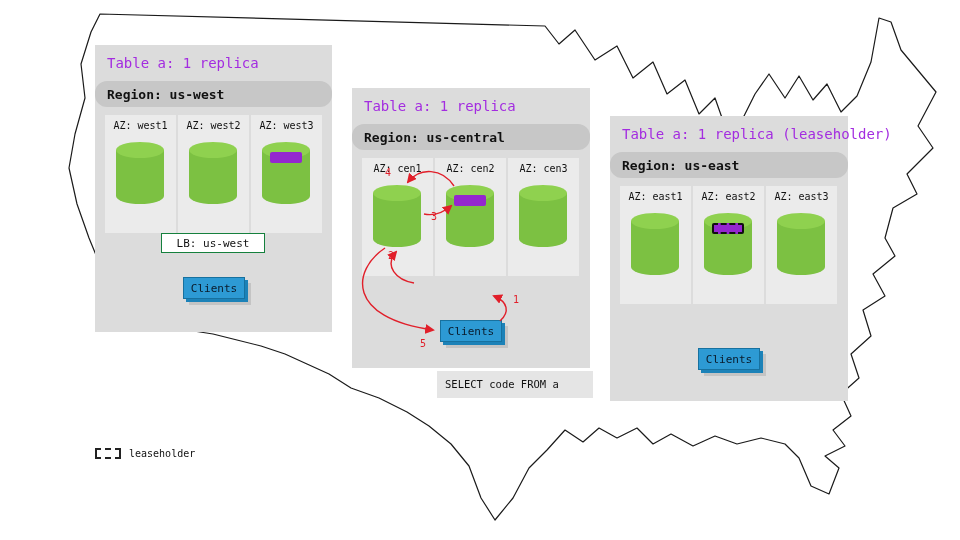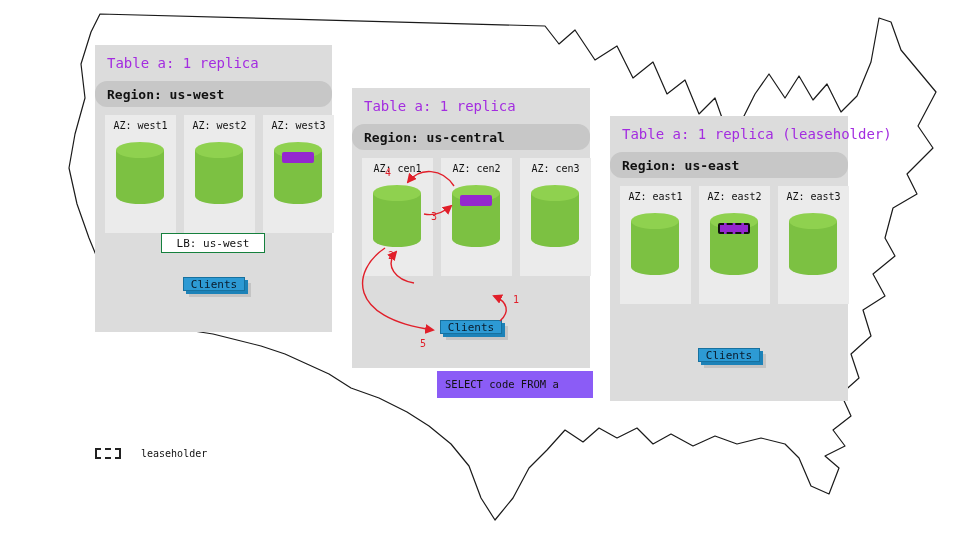--- a/index.html
+++ b/index.html
@@ -17,59 +17,59 @@
   .panel-west    { left:95px;  top:45px;  width:237px; height:287px; }
   .panel-central { left:352px; top:88px;  width:238px; height:280px; }
   .panel-east    { left:610px; top:116px; width:238px; height:285px; }
 
   .table-label { position:absolute; left:12px; top:10px; font-size:14px; color:#a32ce0; white-space:nowrap; }
   .region-strip {
     position:absolute; left:0; top:36px; width:100%; height:26px;
     background:#c7c7c7; display:flex; align-items:center;
     padding-left:12px; font-size:13px; font-weight:600; color:#111;border-radius:12px;
   }
-  .az-row { position:absolute; left:10px; top:70px; display:flex; gap:8px; }
+  .az-row { position:absolute; left:10px; top:70px; display:flex; gap:2px; }
   .az-col { width:71px; height:118px; background:#ebebeb; position:relative; }
   .az-label { display:block; text-align:center; font-size:10px; padding-top:5px; color:#111; }
   .cyl { position:absolute; left:10px; top:26px; width:50px; height:64px; }
   .cyl svg { display:block; }
   .marker {
     position:absolute; left:9px; top:11px; width:32px; height:11px;
     background:#9427cf; border-radius:2px; display:none;
   }
   .marker-leaseholder { border:2px dashed #101010; }
 
   .lb-box {
     position:absolute; top:188px; height:20px; background:#ffffff;
     border:1px solid #15803d; font-size:11px;
     display:flex; align-items:center; justify-content:center; z-index:3;
   }
   .panel-west .lb-box    { width:104px; left:66px; }
   .panel-central .lb-box { width:118px; left:60px; }
   .panel-east .lb-box    { width:104px; left:67px; }
 
   .clients {
-    position:absolute; left:88px; top:232px; width:62px; height:14px;
+    position:absolute; left:88px; top:232px; width:62px; height:22px;
     background:#2d9ad4; border:1px solid #17719f; color:#0a1a2a; font-size:11px;
     display:flex; align-items:center; justify-content:center;
     box-shadow:3px 3px 0 #1c82b8, 6px 6px 0 #c4c4c4; z-index:3;
   }
 
   
   .sql-block {
     position:absolute; left:437px; top:371px; width:156px;
-    background:#8b5cf6; padding:6px 8px; z-index:2;
+    background:#e5e5e5; padding:6px 8px; z-index:2;
     font-size:10.5px; line-height:15px; white-space:nowrap;
   }
 
   
   .flow-label { position:absolute; z-index:6; color:#e11f2a; font-size:10px; }
 
   
-  .legend { position:absolute; left:95px; top:448px; display:flex; align-items:center; gap:20px; z-index:2; }
+  .legend { position:absolute; left:95px; top:448px; display:flex; align-items:center; gap:8px; z-index:2; }
   .legend-swatch { width:26px; height:11px; border:2px dashed #222; background:#fff; display:inline-block; }
   .legend-label { font-size:10px; color:#111; }
 </style>
 </head>
 <body>
 
 <div id="stage">
 
   <svg class="map-layer" width="960" height="540">
     <path d="M100 14 L545 26 L559 44 L575 30 L595 60 L617 46 L633 78 L653 62 L667 94 L685 80

